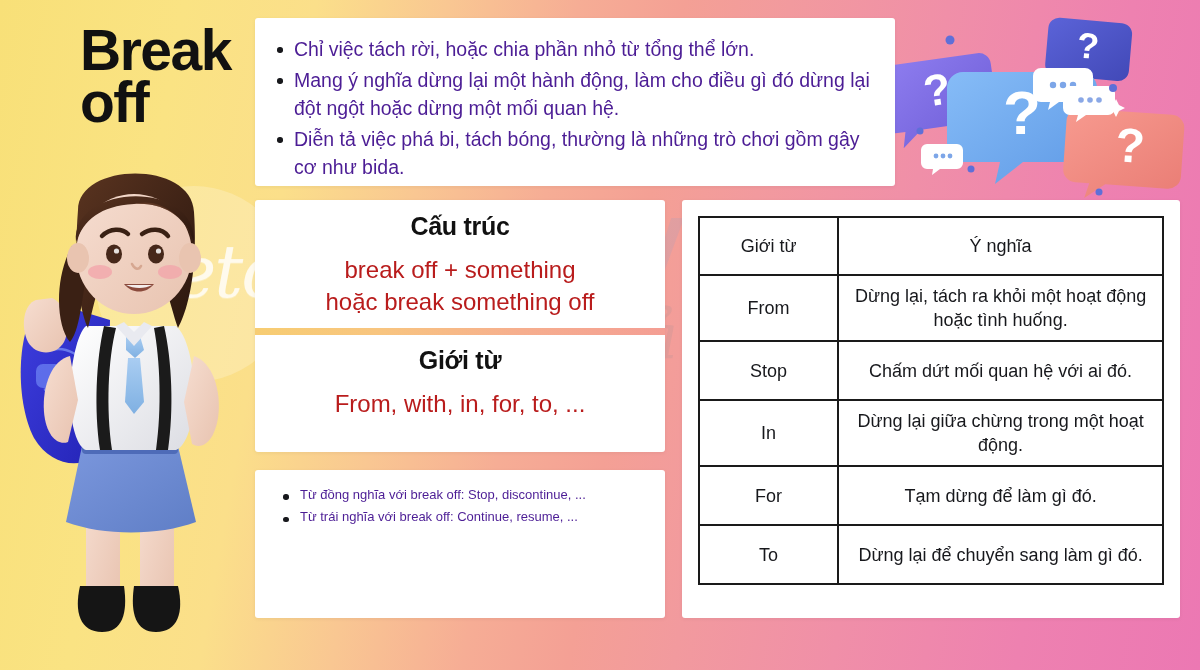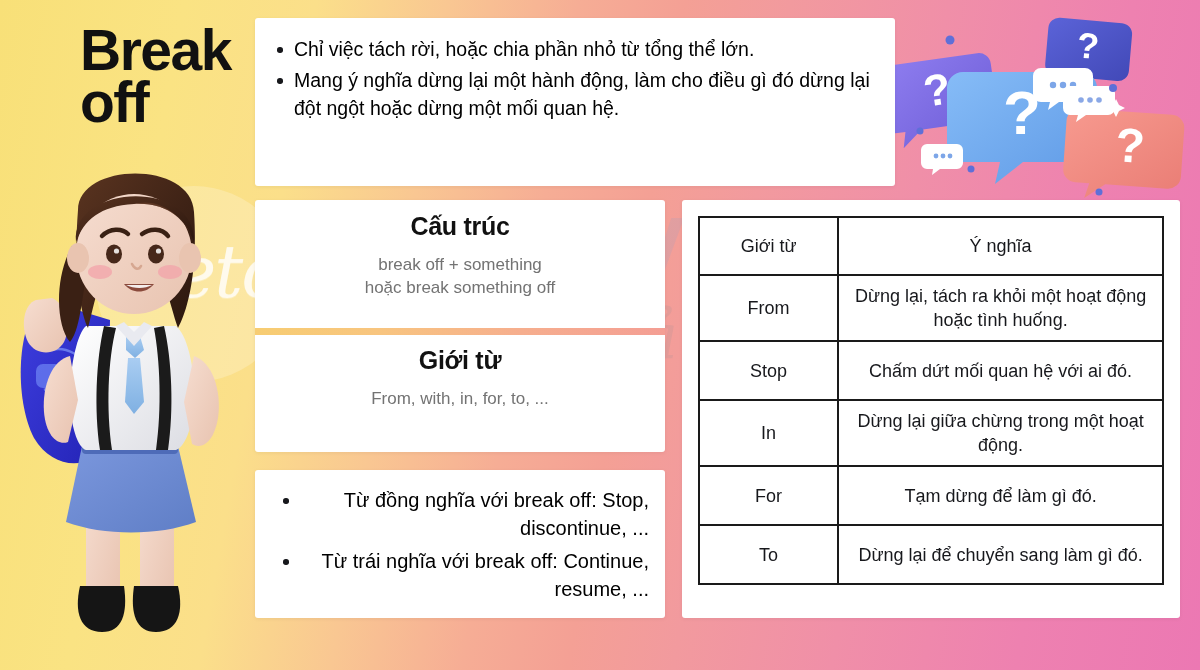--- a/index.html
+++ b/index.html
@@ -61,40 +61,40 @@
   }
   #panel-definitions { left:255px; top:18px;  width:640px;  height:168px; }
   #panel-structure   { left:255px; top:200px; width:410px;  height:252px; }
   #panel-synonyms    { left:255px; top:470px; width:410px;  height:148px; }
   #panel-table       { left:682px; top:200px; width:498px;  height:418px; }
 
   
   ul.bullets { list-style:none; }
   ul.bullets li {
     position:relative; padding-left:21px;
-    color:#000000; font-size:19.5px; line-height:1.44;
+    color:#4c1d95; font-size:19.5px; line-height:1.44;
     margin-bottom:3px;
   }
   ul.bullets li::before {
     content:""; position:absolute; left:4px; top:.62em;
     width:5.5px; height:5.5px; border-radius:50%; background:#17181c;
   }
   #list-definitions { position:absolute; left:18px; top:17px; right:14px; }
   #list-synonyms    { position:absolute; left:24px; top:16px; right:16px; }
-  #list-synonyms li { font-size:20px; line-height:1.42; margin-bottom:4px;text-align:right; }
+  #list-synonyms li { font-size:13px; line-height:1.42; margin-bottom:4px; }
 
   
   .sec { position:absolute; left:0; right:0; text-align:center; }
   #sec-structure { top:12px; }
   #sec-prepositions { top:146px; }
   .sec-heading {
     font-size:25px; font-weight:800; color:#111; letter-spacing:-.3px;
     margin-bottom:13px;
   }
-  .sec-body { font-size:17px; color:#737373; line-height:1.33; }
+  .sec-body { font-size:24px; color:#b91c1c; line-height:1.33; }
   #divider {
     position:absolute; left:0; right:0; top:128px; height:7px;
     background:linear-gradient(90deg,#f7cd72 0%,#f8c57f 30%,#f6ae8e 65%,#f49e94 100%);
   }
 
   
   #prep-table {
     position:absolute; left:16px; top:16px; right:16px; bottom:16px;
     border-collapse:collapse; table-layout:fixed;
   }
@@ -275,20 +275,21 @@
   <circle cx="50" cy="131" r="3.5" fill="#5f6fd8"></circle>
   <circle cx="101" cy="169" r="3.5" fill="#5f6fd8"></circle>
   <circle cx="229" cy="192" r="3.5" fill="#5f6fd8"></circle>
   <path d="M246 99 l3 6 6 3 -6 3 -3 6 -3 -6 -6 -3 6 -3 z" fill="#ffffff"></path>
 </svg>
 
 <div class="panel" id="panel-definitions">
   <ul class="bullets" id="list-definitions">
     <li>Chỉ việc tách rời, hoặc chia phần nhỏ từ tổng thể lớn.</li>
     <li>Mang ý nghĩa dừng lại một hành động, làm cho điều gì đó dừng lại đột ngột hoặc dừng một mối quan hệ.</li>
+    <li>Diễn tả việc phá bi, tách bóng, thường là những trò chơi gồm gậy cơ như bida.</li>
   </ul>
 </div>
 
 <div class="panel" id="panel-structure">
   <div class="sec" id="sec-structure">
     <div class="sec-heading">Cấu trúc</div>
     <div class="sec-body">break off + something</div>
     <div class="sec-body">hoặc break something off</div>
   </div>
   <div id="divider"></div>

